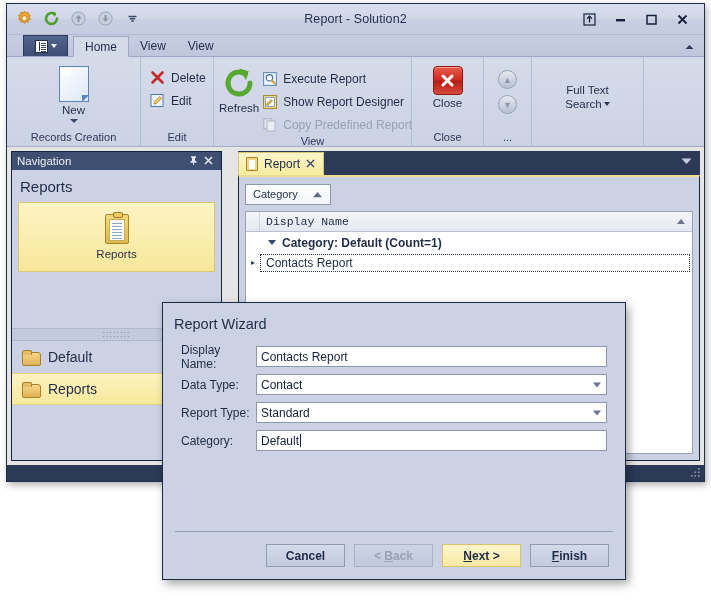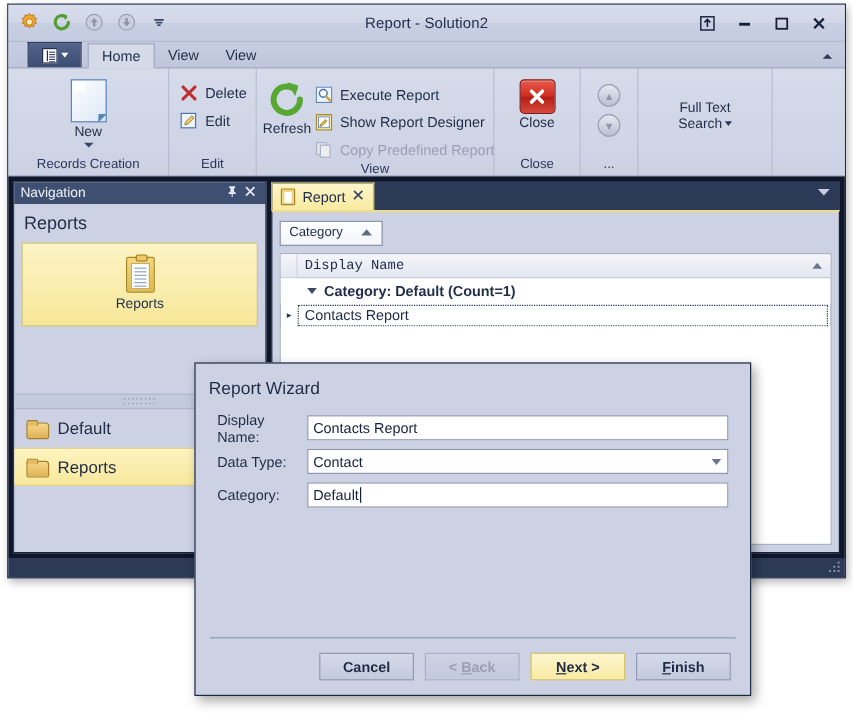--- a/index.html
+++ b/index.html
@@ -129,21 +129,21 @@
   .circ-btn {
     width: 19px; height: 19px; border-radius: 50%;
     background: linear-gradient(to bottom,#e6e9f1,#b9c0d2);
     border: 1px solid #99a1b8; display:flex; align-items:center; justify-content:center;
     color: #8e97ad; font-size: 9px;
   }
   .fts { font-size: 11.5px; color: #1f2c47; text-align: center; line-height: 14px; }
   .mini-caret { display:inline-block; width:0;height:0;border-left:3px solid transparent;border-right:3px solid transparent;border-top:4px solid #2b3857; vertical-align: 2px; margin-left: 2px;}
 
   
-  .workspace { flex: 1; display: flex; background: #0f172a; padding: 4px; gap: 4px; min-height: 0; }
+  .workspace { flex: 1; display: flex; background: #e5e5e5; padding: 4px; gap: 16px; min-height: 0; }
 
   
   .navpanel { width: 211px; display: flex; flex-direction: column; background: #ccd2e4;
     border: 1px solid #18243c; }
   .nav-header {
     height: 18px; background: #3f4f72; display: flex; align-items: center;
     padding: 0 5px; color: #eef1f8; font-size: 11.5px; flex: none;
   }
   .nav-header .spacer { flex: 1; }
   .nav-hbtn { width: 15px; text-align: center; color: #e4e9f4; font-size: 11px; }
@@ -604,20 +604,27 @@
         </div>
       </div>
       <div class="frow">
         <span class="flabel">Data Type:</span>
         <div class="finput">
           <span>Contact</span>
           <span class="combo-arrow"></span>
         </div>
       </div>
       <div class="frow">
+        <span class="flabel">Report Type:</span>
+        <div class="finput">
+          <span>Standard</span>
+          <span class="combo-arrow"></span>
+        </div>
+      </div>
+      <div class="frow">
         <span class="flabel">Category:</span>
         <div class="finput">
           <span>Default</span>
             <span class="caret-bar"></span>
         </div>
       </div>
     </div>
 
     <div class="dlg-spacer"></div>
     <div class="dlg-sep"></div>

